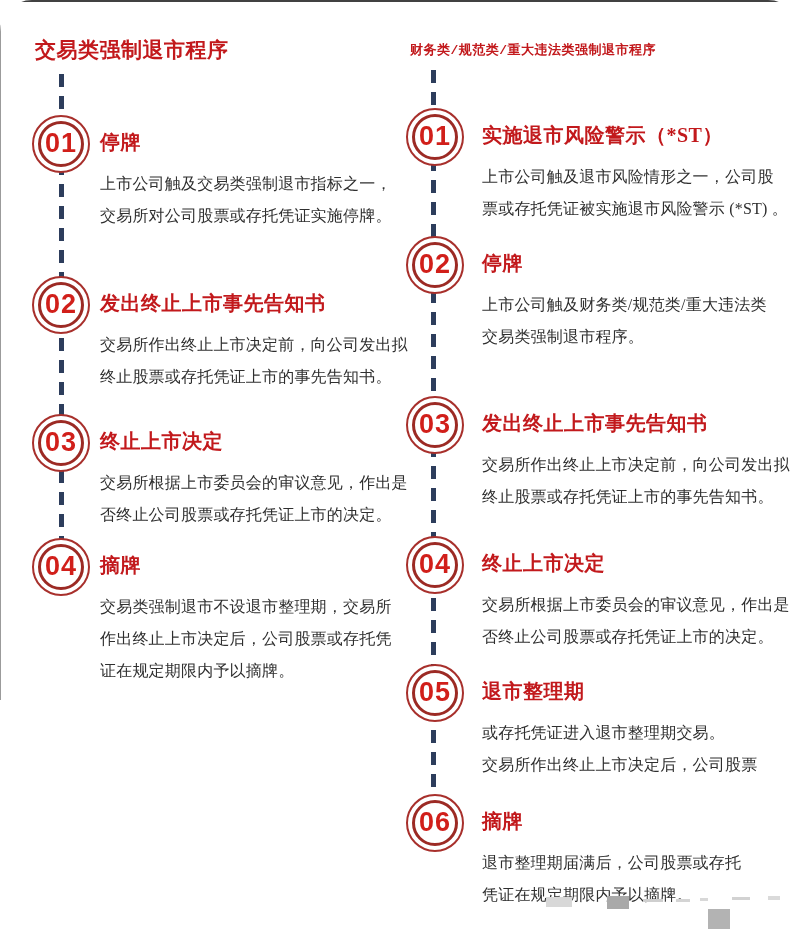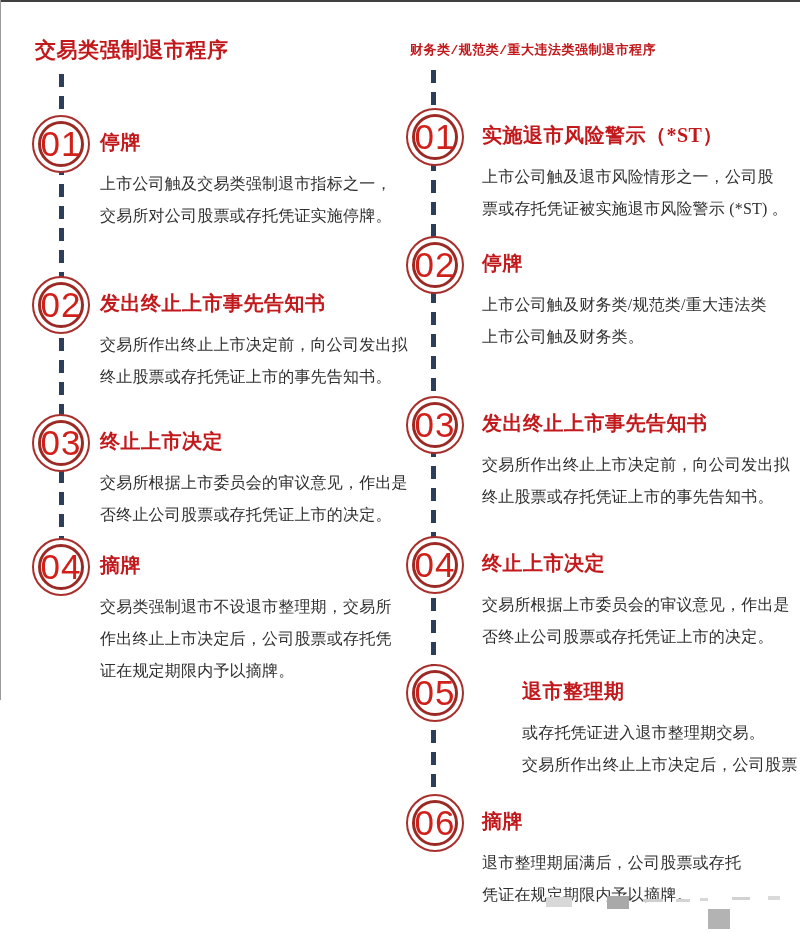--- a/index.html
+++ b/index.html
@@ -10,20 +10,21 @@
     --navy:#2d3d5c;
     --body-text:#2f2f2f;
   }
   html,body{margin:0;padding:0;background:#ffffff;}
   body{font-family:"Liberation Sans","DejaVu Sans",sans-serif;}
   #page{
     position:relative;
     width:800px;height:933px;
     background:#ffffff;
     overflow:hidden;
+    border-radius:32px;
   }
   .top-border{
     position:absolute;left:0;top:0;width:800px;height:2px;
     background:#414141;
   }
   .left-border{
     position:absolute;left:0;top:0;width:1px;height:700px;
     background:#9b9b9b;
   }
   .col-header{
@@ -49,21 +50,21 @@
     flex:0 0 auto;
   }
   .circle-inner{
     width:46px;height:46px;border-radius:50%;
     border:3px solid var(--ring-red);
     display:flex;align-items:center;justify-content:center;
     box-sizing:border-box;
   }
   .num{
     color:var(--num-red);
-    font-size:35px;font-weight:normal;
+    font-size:27px;font-weight:bold;
     letter-spacing:1px;
     line-height:1;
     transform:translateY(-1px);
   }
   .step-text{padding-top:13px;}
   .col0 .step-text{margin-left:10px;}
   .col1 .step-text{margin-left:18px;font-family:Liberation Serif, serif;}
   .step-title{
     color:var(--accent);
     font-size:20px;font-weight:bold;
@@ -169,21 +170,21 @@
       <div class="step col1" style="left: 406px; top: 236px;">
     <div class="circle">
       <div class="circle-inner">
         <span class="num">02</span>
       </div>
     </div>
     <div class="step-text">
       <div class="step-title">停牌</div>
       <div class="step-body">
             <div class="body-line">上市公司触及财务类/规范类/重大违法类</div>
-            <div class="body-line">上市公司触及财务类。</div>
+            <div class="body-line">交易类强制退市程序。</div>
           </div>
     </div>
   </div>
       <div class="step col1" style="left: 406px; top: 396px;">
     <div class="circle">
       <div class="circle-inner">
         <span class="num">03</span>
       </div>
     </div>
     <div class="step-text">
@@ -201,21 +202,21 @@
       </div>
     </div>
     <div class="step-text">
       <div class="step-title">终止上市决定</div>
       <div class="step-body">
             <div class="body-line">交易所根据上市委员会的审议意见，作出是</div>
             <div class="body-line">否终止公司股票或存托凭证上市的决定。</div>
           </div>
     </div>
   </div>
-      <div class="step col1" style="left: 406px; top: 664px; gap: 40px;">
+      <div class="step col1" style="left: 406px; top: 664px;">
     <div class="circle">
       <div class="circle-inner">
         <span class="num">05</span>
       </div>
     </div>
     <div class="step-text">
       <div class="step-title">退市整理期</div>
       <div class="step-body">
             <div class="body-line">或存托凭证进入退市整理期交易。</div>
             <div class="body-line">交易所作出终止上市决定后，公司股票</div>

